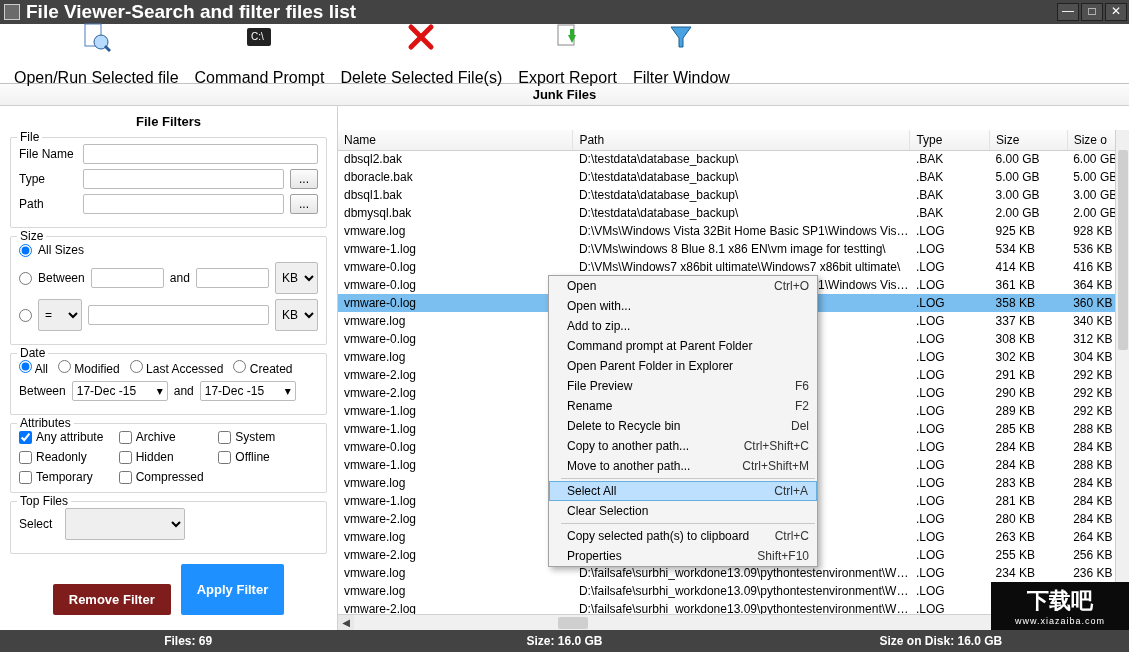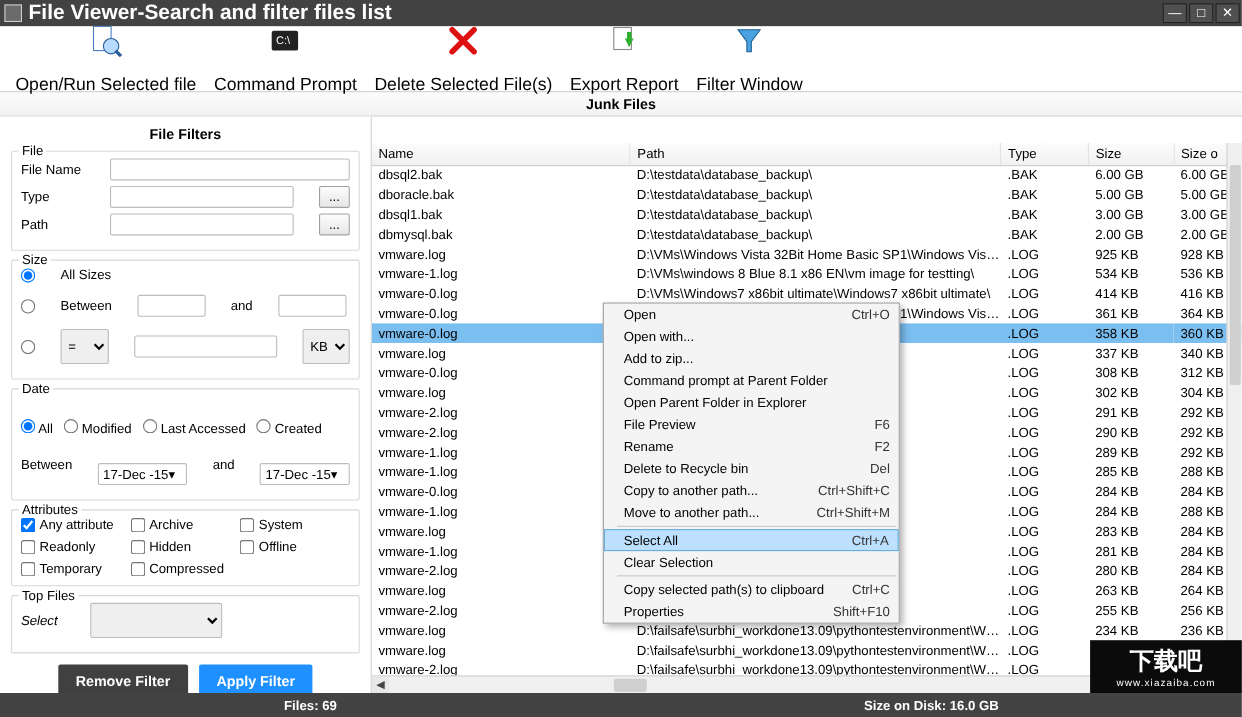--- a/index.html
+++ b/index.html
@@ -20,34 +20,34 @@
 
 .section-header { height: 22px; background: linear-gradient(#fcfcfc,#f1f1f1); border-bottom:1px solid #d0d0d0; text-align:center; font-weight:bold; font-size:13px; line-height:22px; }
 
 
 .main { display:flex; height: calc(100% - 24px - 60px - 22px - 22px); }
 .filters { width: 338px; border-right:1px solid #d0d0d0; background:#fff; padding:4px 10px 4px 10px; font-size:12px; overflow:hidden; }
 .filters-header { text-align:center; font-weight:bold; font-size:13px; padding:4px 0 8px 0; }
 .fieldset { border:1px solid #d8d8d8; border-radius:2px; padding:6px 8px 8px 8px; margin-bottom:8px; position:relative; }
 .fieldset > .legend { position:absolute; top:-8px; left:6px; background:#fff; padding:0 3px; font-size:12px; }
 .filters label { font-size:12px; }
-.row { display:flex; align-items:center; gap:23px; margin-bottom:5px; }
+.row { display:flex; align-items:center; gap:6px; margin-bottom:5px; }
 .row .lbl { width:58px; }
 .input-text { flex:1; height:20px; border:1px solid #bcbcbc; border-radius:2px; padding:0 4px; font-size:12px; }
 .browse-btn { width:28px; height:20px; font-size:12px; border:1px solid #a0a0a0; background:linear-gradient(#fcfcfc,#e6e6e6); border-radius:2px; cursor:pointer; }
 .short { width:62px; }
 .select-small { height:32px; border:1px solid #bcbcbc; font-size:12px; border-radius:2px; padding:0 2px; }
-.date-select { width:96px; height:20px; border:1px solid #bcbcbc; font-size:12px; border-radius:2px; padding:0 4px; background:#fff; cursor:pointer; display:inline-flex; align-items:center; justify-content:flex-start;margin-top:19px; }
+.date-select { width:96px; height:20px; border:1px solid #bcbcbc; font-size:12px; border-radius:2px; padding:0 4px; background:#fff; cursor:pointer; display:inline-flex; align-items:center; justify-content:space-between; }
 .checkbox { display:inline-flex; align-items:center; gap:4px; margin-right:14px; font-size:12px; }
 .checkbox input { width:13px; height:13px; }
 .attr-grid { display:grid; grid-template-columns: repeat(3, 1fr); row-gap:6px; }
-.top-files .row .lbl { width:40px;font-style:italic; }
+.top-files .row .lbl { width:40px; }
 .btn-row { display:flex; gap:10px; margin-top:10px; justify-content:center; }
 .big-btn { padding:8px 16px; font-size:13px; font-weight:bold; color:#fff; border:none; border-radius:2px; cursor:pointer; }
-.btn-gray { background:#404040; }
+.btn-gray { background:#7f1d1d;margin-top:20px; }
 .btn-blue { background:#1e90ff; }
 
 
 .table-wrap { flex:1; overflow:hidden; position:relative;margin-top:24px; }
 table.file-table { width:100%; border-collapse:collapse; font-size:12px; table-layout:fixed; }
 table.file-table th { height:20px; text-align:left; padding-left:6px; background:linear-gradient(#fcfcfc,#f1f1f1); border-bottom:1px solid #d0d0d0; border-right:1px solid #e3e3e3; font-weight:normal; }
 table.file-table td { height:18px; padding-left:6px; border-bottom:0; white-space:nowrap; overflow:hidden; text-overflow:ellipsis; }
 tr.selected td { background:#7bbef0 !important; }
 .scrollbar-bottom { position:absolute; bottom:0; left:0; right:14px; height:16px; background:#f0f0f0; border-top:1px solid #d0d0d0; }
 .scrollbar-bottom .thumb { position:absolute; left:220px; top:2px; width:30px; height:12px; background:#cfcfcf; border-radius:2px; }
@@ -176,21 +176,21 @@
       <div class="row">
         <input type="radio" name="size" style="">
         <select class="select-small" style="width:44px"><option>=</option></select>
         <input class="input-text short" style="">
         <select class="select-small"><option>KB</option></select>
       </div>
     </div>
 
     <div class="fieldset">
       <span class="legend">Date</span>
-      <div class="row" style="gap:10px;margin-top:21px;">
+      <div class="row" style="gap:10px;">
         <span><input type="radio" name="date" checked="" style=""> <span>All</span></span>
         <span><input type="radio" name="date" style=""> <span>Modified</span></span>
         <span><input type="radio" name="date" style=""> <span>Last Accessed</span></span>
         <span><input type="radio" name="date" style=""> <span>Created</span></span>
       </div>
       <div class="row">
         <span>Between</span>
         <span class="date-select">
             <span>17-Dec -15</span>
             <span>▾</span>
@@ -527,19 +527,20 @@
       <span class="shortcut">Ctrl+C</span>
     </div>
     <div class="item">
       <span>Properties</span>
       <span class="shortcut">Shift+F10</span>
     </div>
   </div>
 
 <div class="statusbar">
   <div class="seg">Files: 69</div>
+  <div class="seg">Size: 16.0 GB</div>
   <div class="seg">Size on Disk: 16.0 GB</div>
 </div>
 
 <div class="watermark">
   <span>下载吧</span>
   <span class="sub">www.xiazaiba.com</span>
 </div>
 
 </body></html>

